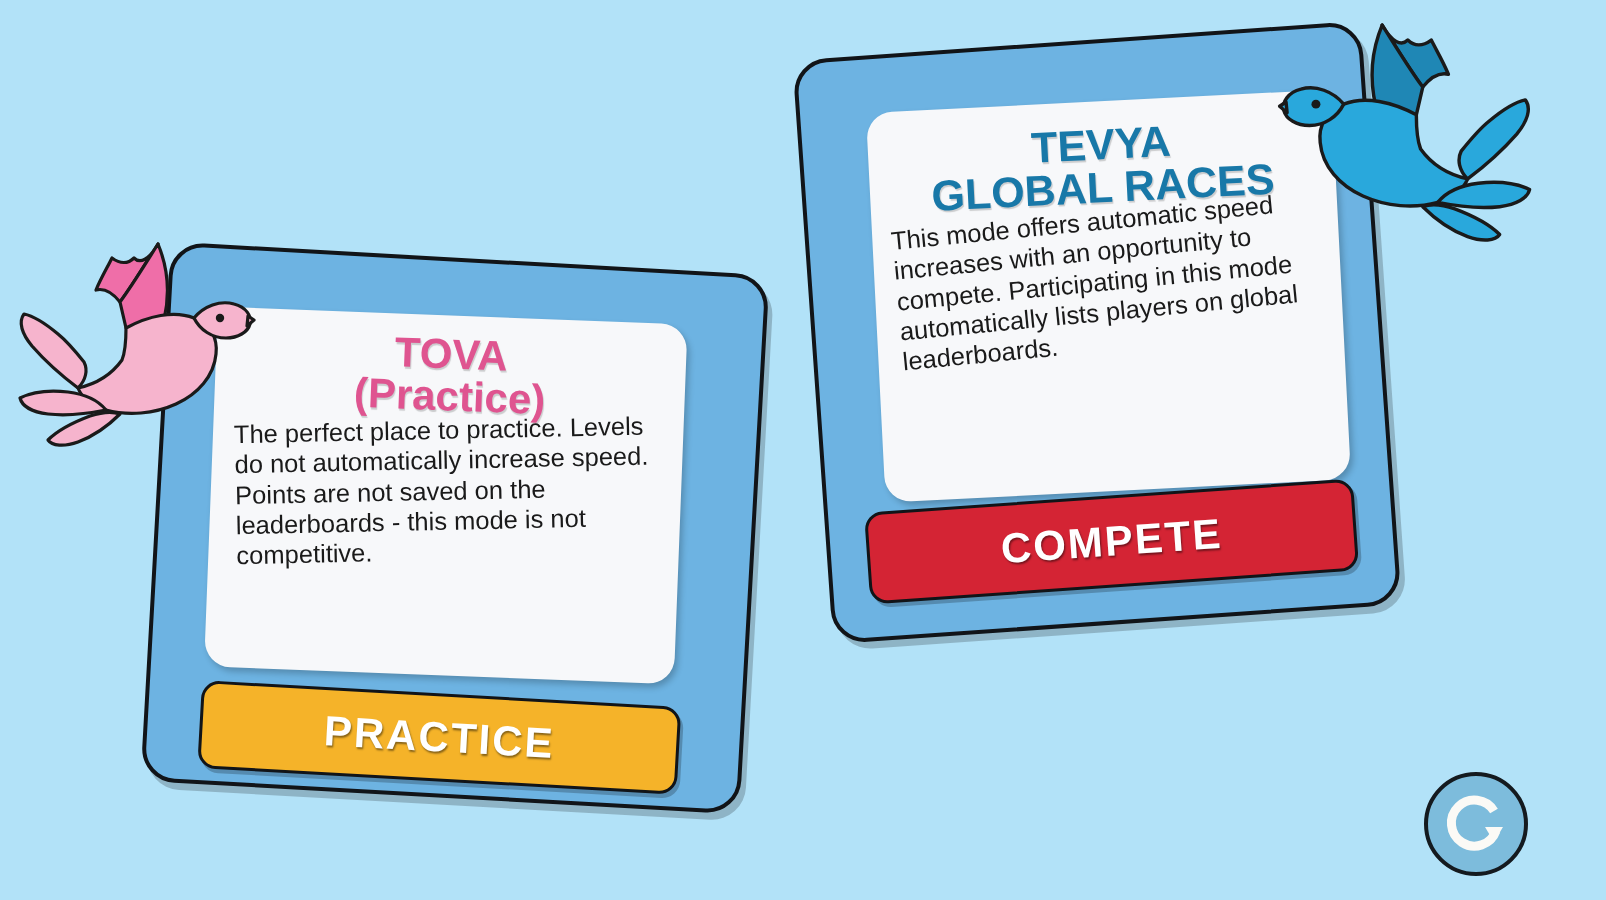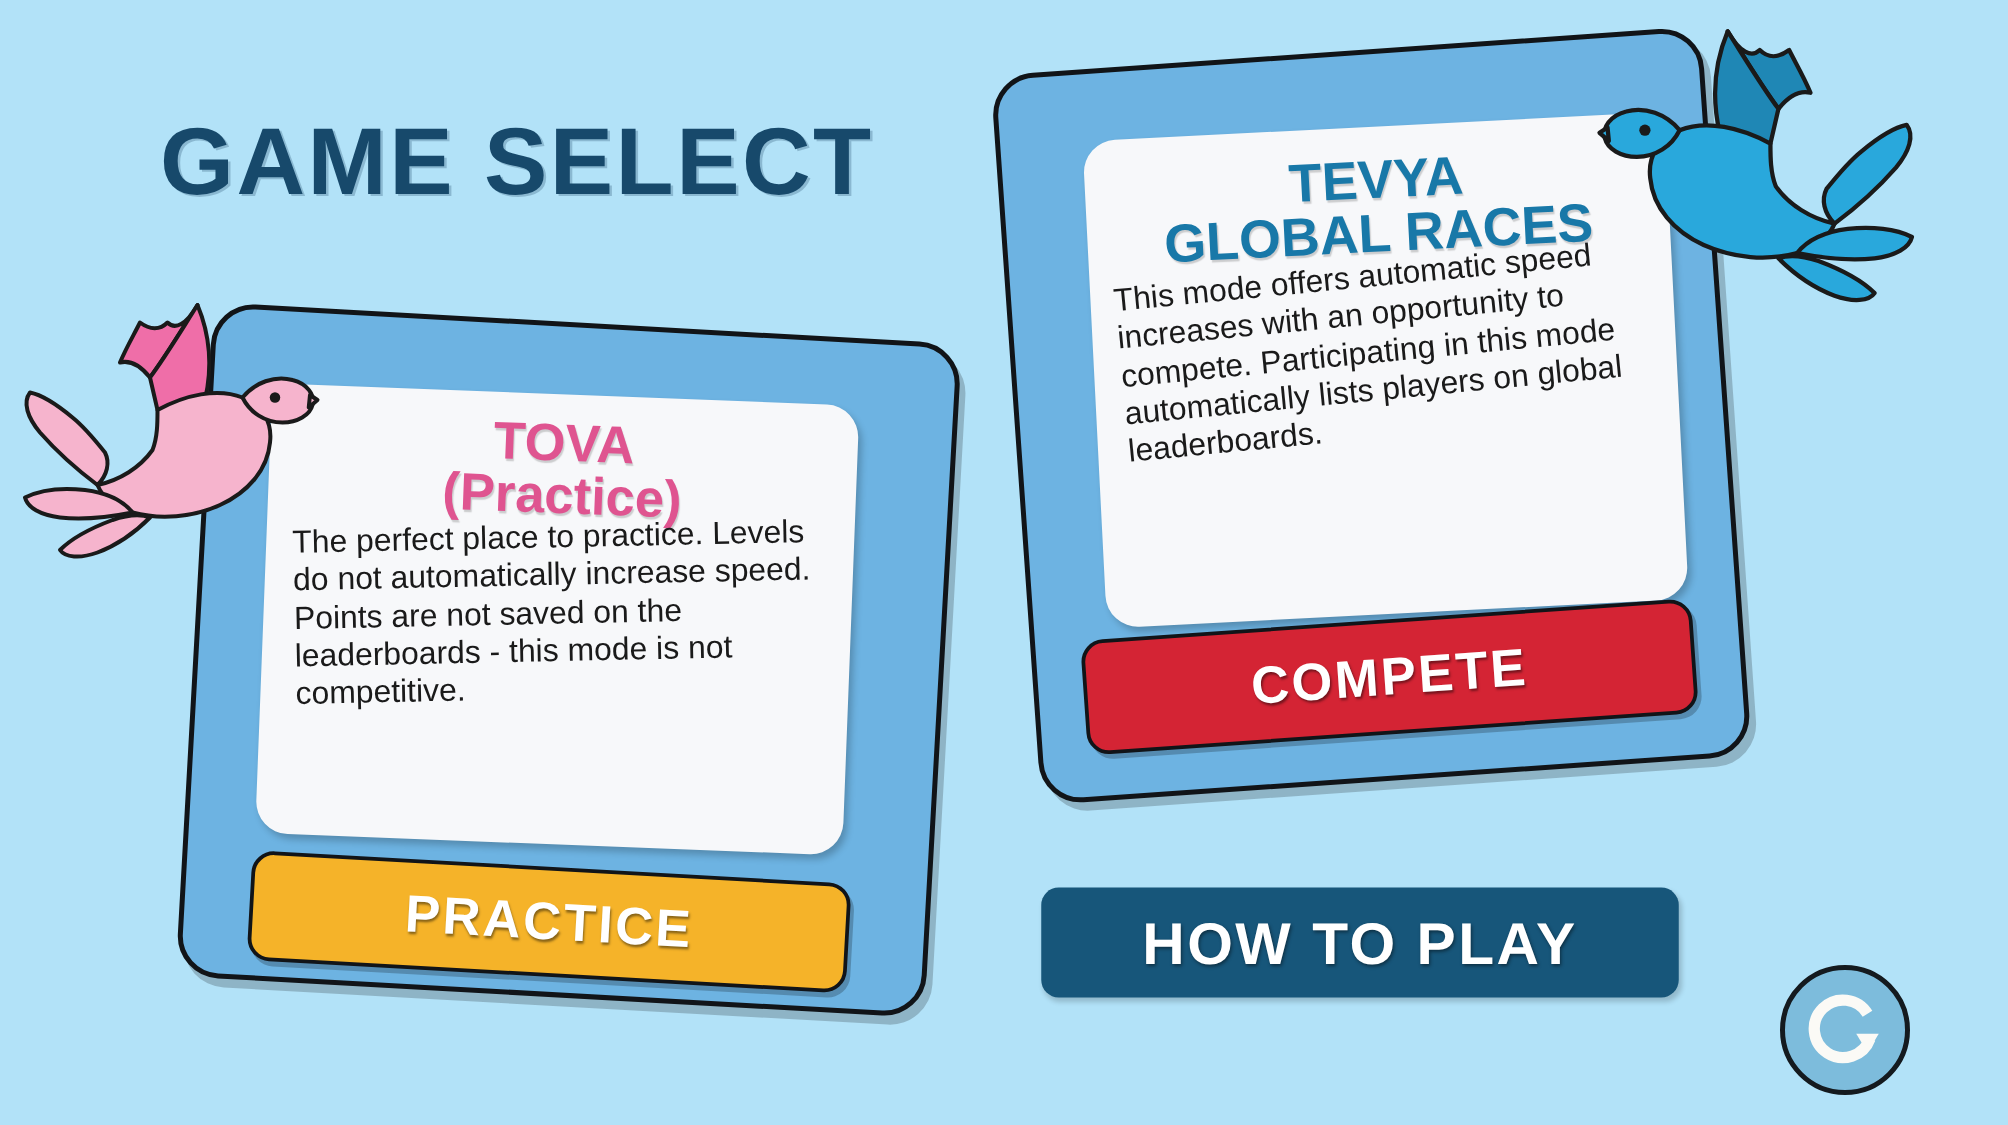--- a/index.html
+++ b/index.html
@@ -207,21 +207,20 @@
   .bird svg { display: block; overflow: visible; }
 
   #bird-pink  { left: 8px;    top: 228px; width: 246px; height: 220px; }
   #bird-blue  { left: 1266px; top: 8px;   width: 290px; height: 235px; }
 </style>
 </head>
 <body>
 
 <div id="stage">
 
-  <div id="page-title">GAME SELECT</div>
 
   <div id="card-practice" class="mode-card">
 
     <div class="card-panel">
       <div class="card-heading">
         <div>TOVA</div>
         <div>(Practice)</div>
       </div>
       <div class="card-body">The perfect place to practice. Levels do not automatically increase speed. Points are not saved on the leaderboards - this mode is not competitive.</div>
     </div>
@@ -239,23 +238,20 @@
         <div>GLOBAL RACES</div>
       </div>
       <div class="card-body">This mode offers automatic speed increases with an opportunity to compete. Participating in this mode automatically lists players on global leaderboards.</div>
     </div>
 
     <div id="compete-button" class="cta-button">
       <span>COMPETE</span>
     </div>
   </div>
 
-  <div id="how-to-play-button">
-    <span>HOW TO PLAY</span>
-  </div>
 
   <div id="refresh-button">
     <span>
       <svg width="74" height="74" viewBox="0 0 74 74">
         <path d="M55 24 A23 23 0 1 0 57 44" fill="none" stroke="#fbfaf6" stroke-width="9" stroke-linecap="butt"></path>
         <path d="M46 40 L64 40 L55 55 Z" fill="#fbfaf6"></path>
       </svg>
     </span>
   </div>
 

